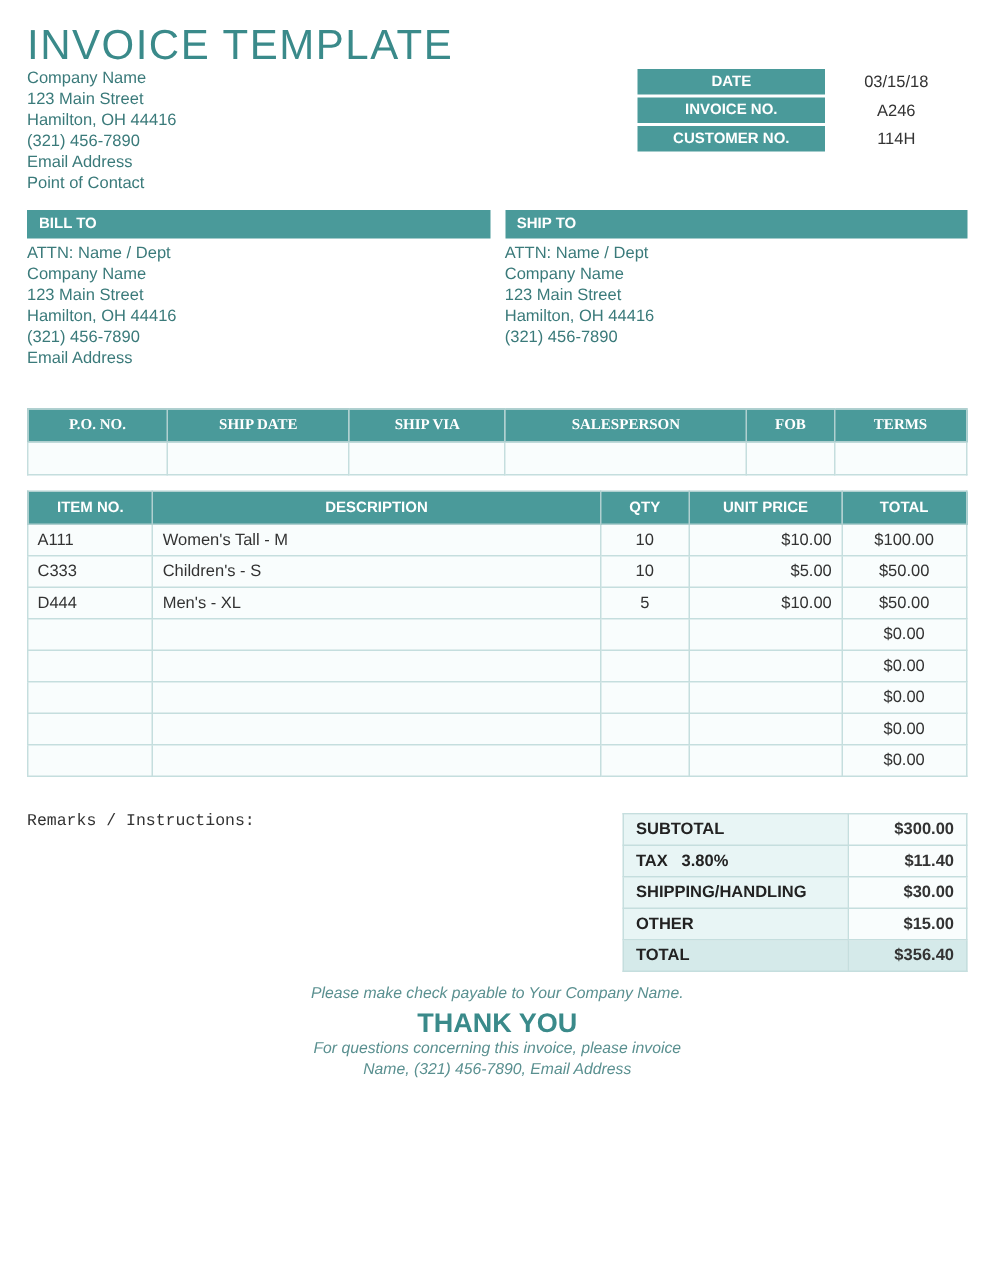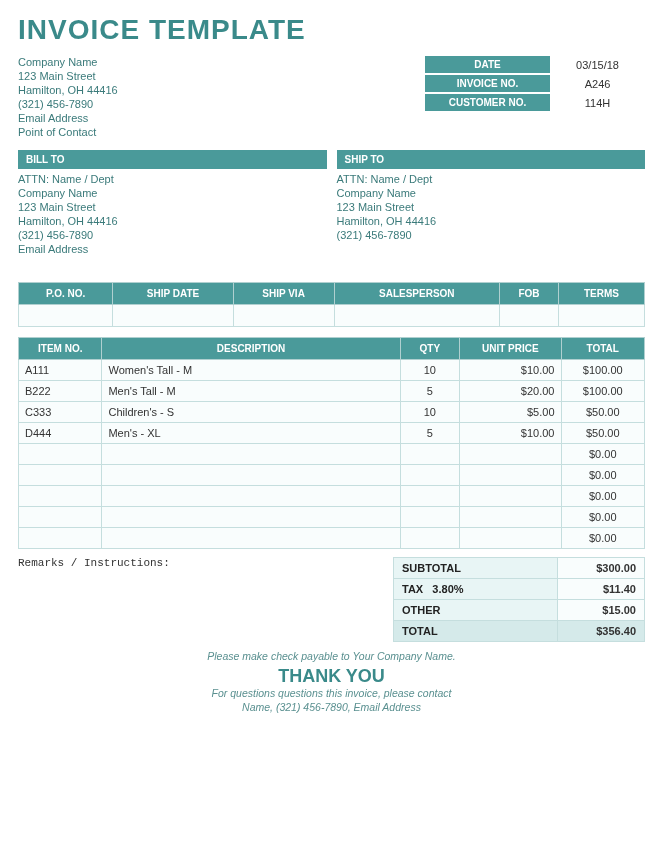--- a/index.html
+++ b/index.html
@@ -7,23 +7,22 @@
       font-family: Arial, sans-serif;
       font-size: 11px;
       background: #fff;
       color: #333;
       width: 663px;
       min-height: 851px;
       padding: 14px 18px 14px 18px;
     }
     .invoice-title {
       font-size: 28px;
-      font-weight: bold;
+      font-weight: normal;
       color: #3a8a8a;
-      margin-bottom: 10px;
       letter-spacing: 1px;
     }
     .top-section {
       display: flex;
       justify-content: space-between;
       margin-bottom: 10px;
     }
     .company-info p {
       margin-bottom: 2px;
       color: #3a7a7a;
@@ -80,32 +79,33 @@
       margin-bottom: 10px;
     }
     .po-table th {
       background: #4a9a9a;
       color: #fff;
       font-size: 10px;
       font-weight: bold;
       padding: 5px 4px;
       text-align: center;
       border: 1px solid #b0d0d0;
+      font-family: Liberation Serif, serif;
     }
     .po-table td {
       border: 1px solid #c5dede;
       padding: 5px 4px;
       text-align: center;
       background: #f9fdfd;
       height: 22px;
     }
     .items-table {
       width: 100%;
       border-collapse: collapse;
-      margin-bottom: 8px;
+      margin-bottom: 24px;
     }
     .items-table th {
       background: #4a9a9a;
       color: #fff;
       font-size: 10px;
       font-weight: bold;
       padding: 5px 4px;
       text-align: center;
       border: 1px solid #b0d0d0;
     }
@@ -132,21 +132,21 @@
       flex: 1;
       padding-right: 10px;
     }
     .remarks-label {
       font-size: 11px;
       color: #333;
       margin-bottom: 4px;
       font-family: Liberation Mono, monospace;
     }
     .totals-section {
-      width: 252px;
+      width: 230px;
     }
     .totals-table {
       width: 100%;
       border-collapse: collapse;
     }
     .totals-table td {
       border: 1px solid #c5dede;
       padding: 4px 8px;
       font-size: 11px;
       background: #f9fdfd;
@@ -281,27 +281,20 @@
   </thead>
   <tbody id="items-tbody">
   <tr>
     <td class="item-no">A111</td>
     <td class="desc">Women's Tall - M</td>
     <td class="qty center">10</td>
     <td class="unit-price right">$10.00</td>
     <td class="total right">$100.00</td>
   </tr>
       <tr>
-    <td class="item-no">B222</td>
-    <td class="desc">Men's Tall - M</td>
-    <td class="qty center">5</td>
-    <td class="unit-price right">$20.00</td>
-    <td class="total right">$100.00</td>
-  </tr>
-      <tr>
     <td class="item-no">C333</td>
     <td class="desc">Children's - S</td>
     <td class="qty center">10</td>
     <td class="unit-price right">$5.00</td>
     <td class="total right">$50.00</td>
   </tr>
       <tr>
     <td class="item-no">D444</td>
     <td class="desc">Men's - XL</td>
     <td class="qty center">5</td>
@@ -358,36 +351,40 @@
           <td class="value-cell">$300.00</td>
         </tr>
         <tr>
           <td class="label-cell">
             <span>TAX</span>
             &nbsp;&nbsp;<strong>3.80%</strong>
           </td>
           <td class="value-cell">$11.40</td>
         </tr>
         <tr>
+          <td class="label-cell">SHIPPING/HANDLING</td>
+          <td class="value-cell">$30.00</td>
+        </tr>
+        <tr>
           <td class="label-cell">OTHER</td>
           <td class="value-cell">$15.00</td>
         </tr>
         <tr class="total-row">
           <td class="label-cell">TOTAL</td>
           <td class="value-cell">$356.40</td>
         </tr>
       </tbody>
     </table>
   </div>
 </div>
 
 <div class="footer-center">
   <p class="payable-note">
     <em><span>Please make check payable to Your Company Name.</span></em>
   </p>
   <p class="thank-you">THANK YOU</p>
   <p class="contact-note">
-    <em><span>For questions questions this invoice, please contact</span></em>
+    <em><span>For questions concerning this invoice, please invoice</span></em>
   </p>
   <p class="contact-note">
     <em><span>Name, (321) 456-7890, Email Address</span></em>
   </p>
 </div>
 
 </body></html>

